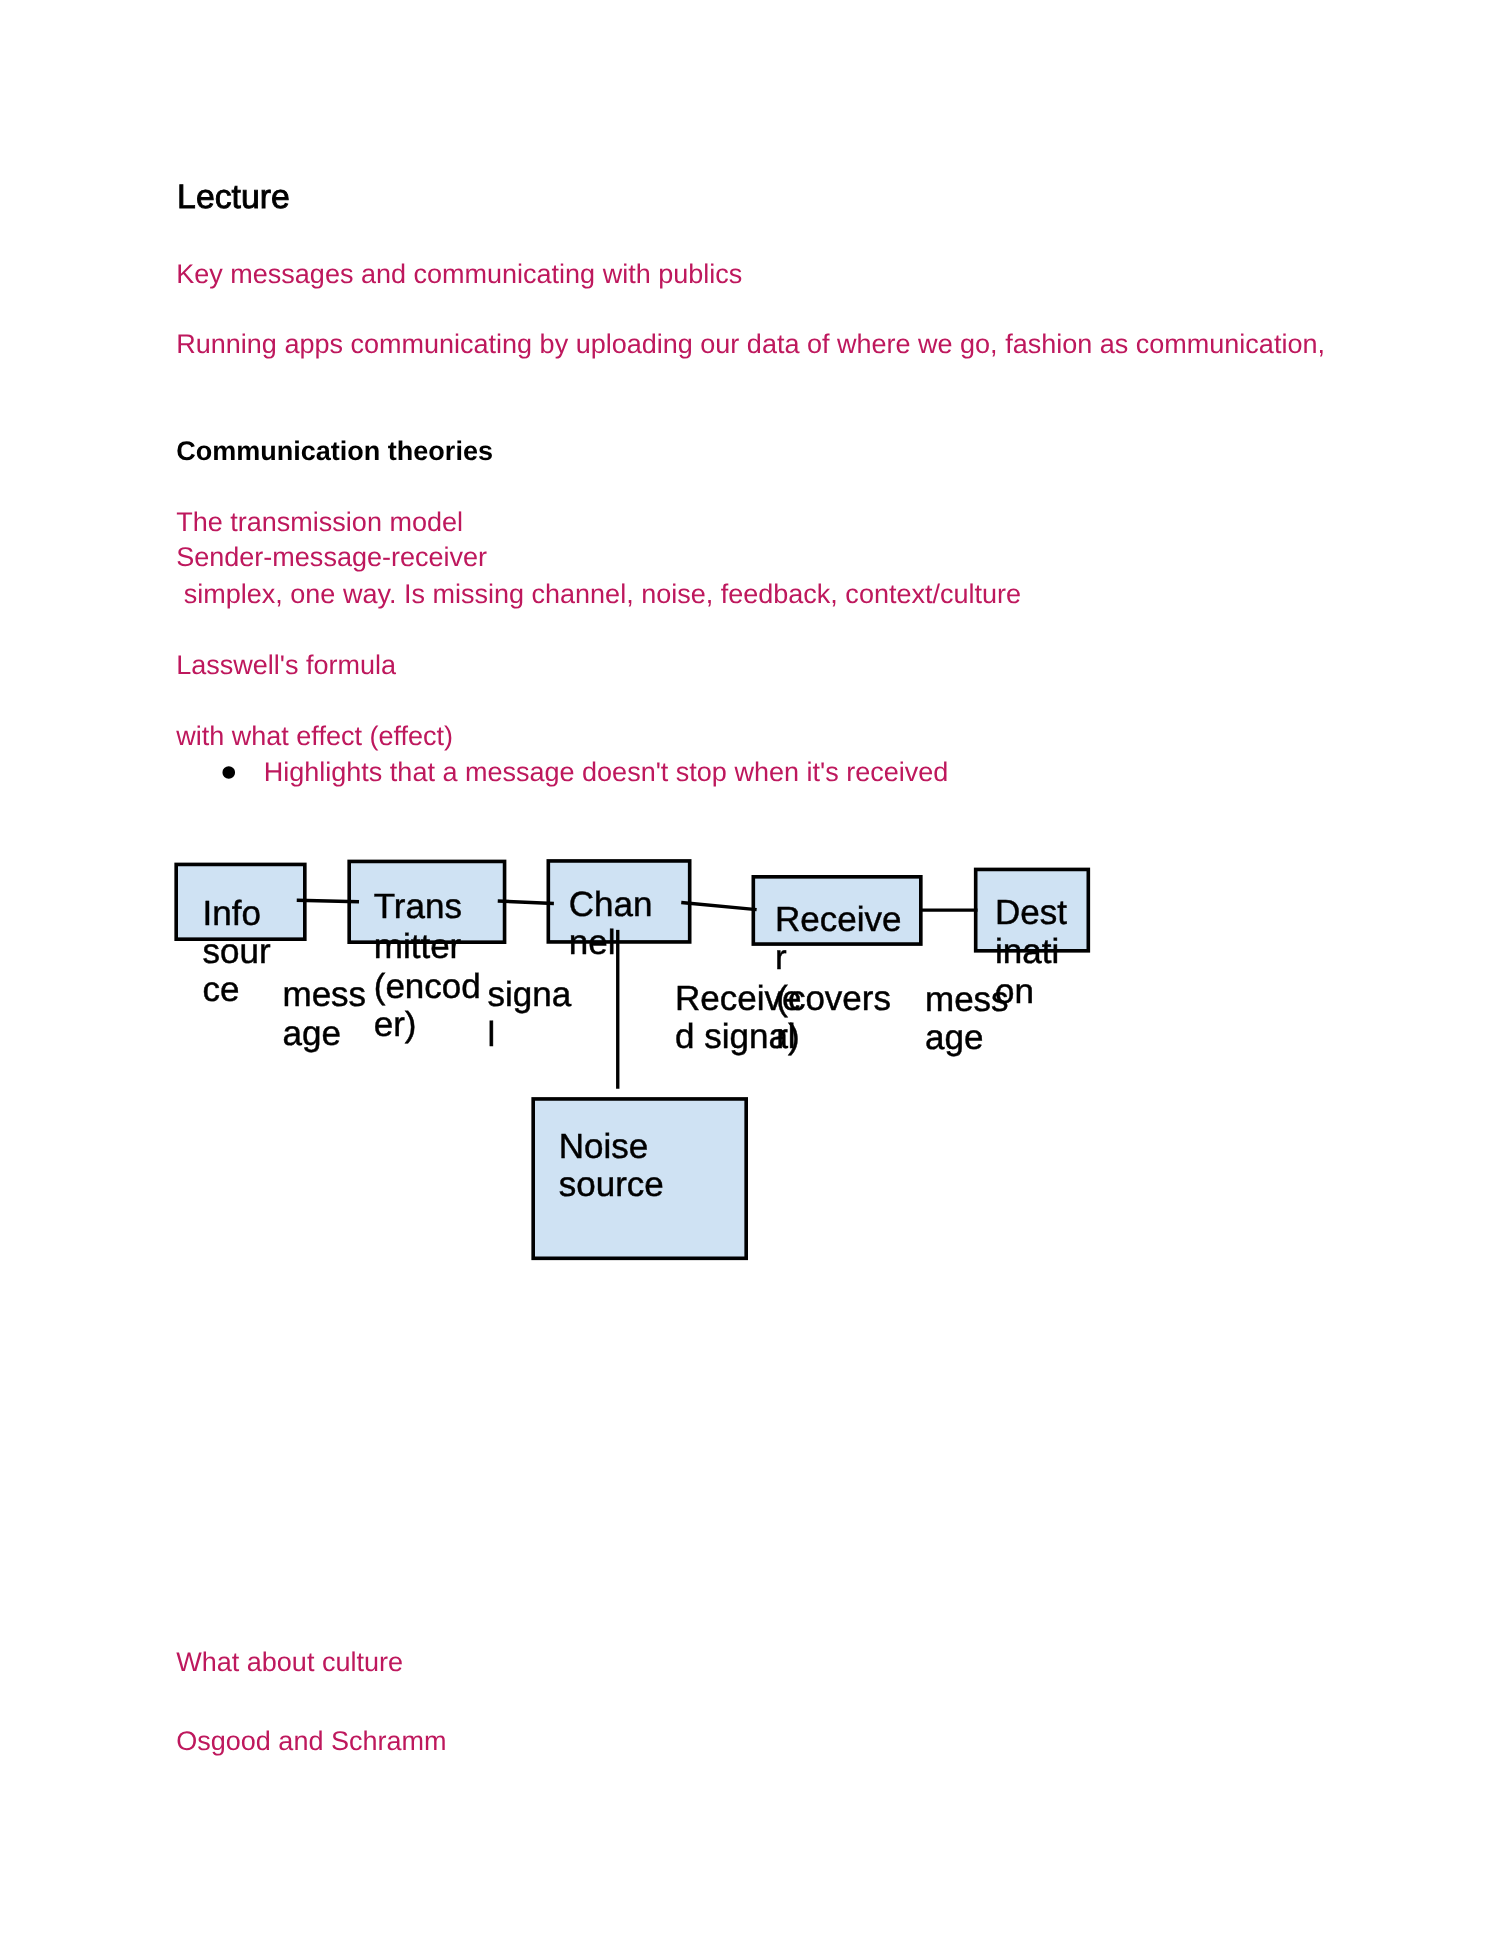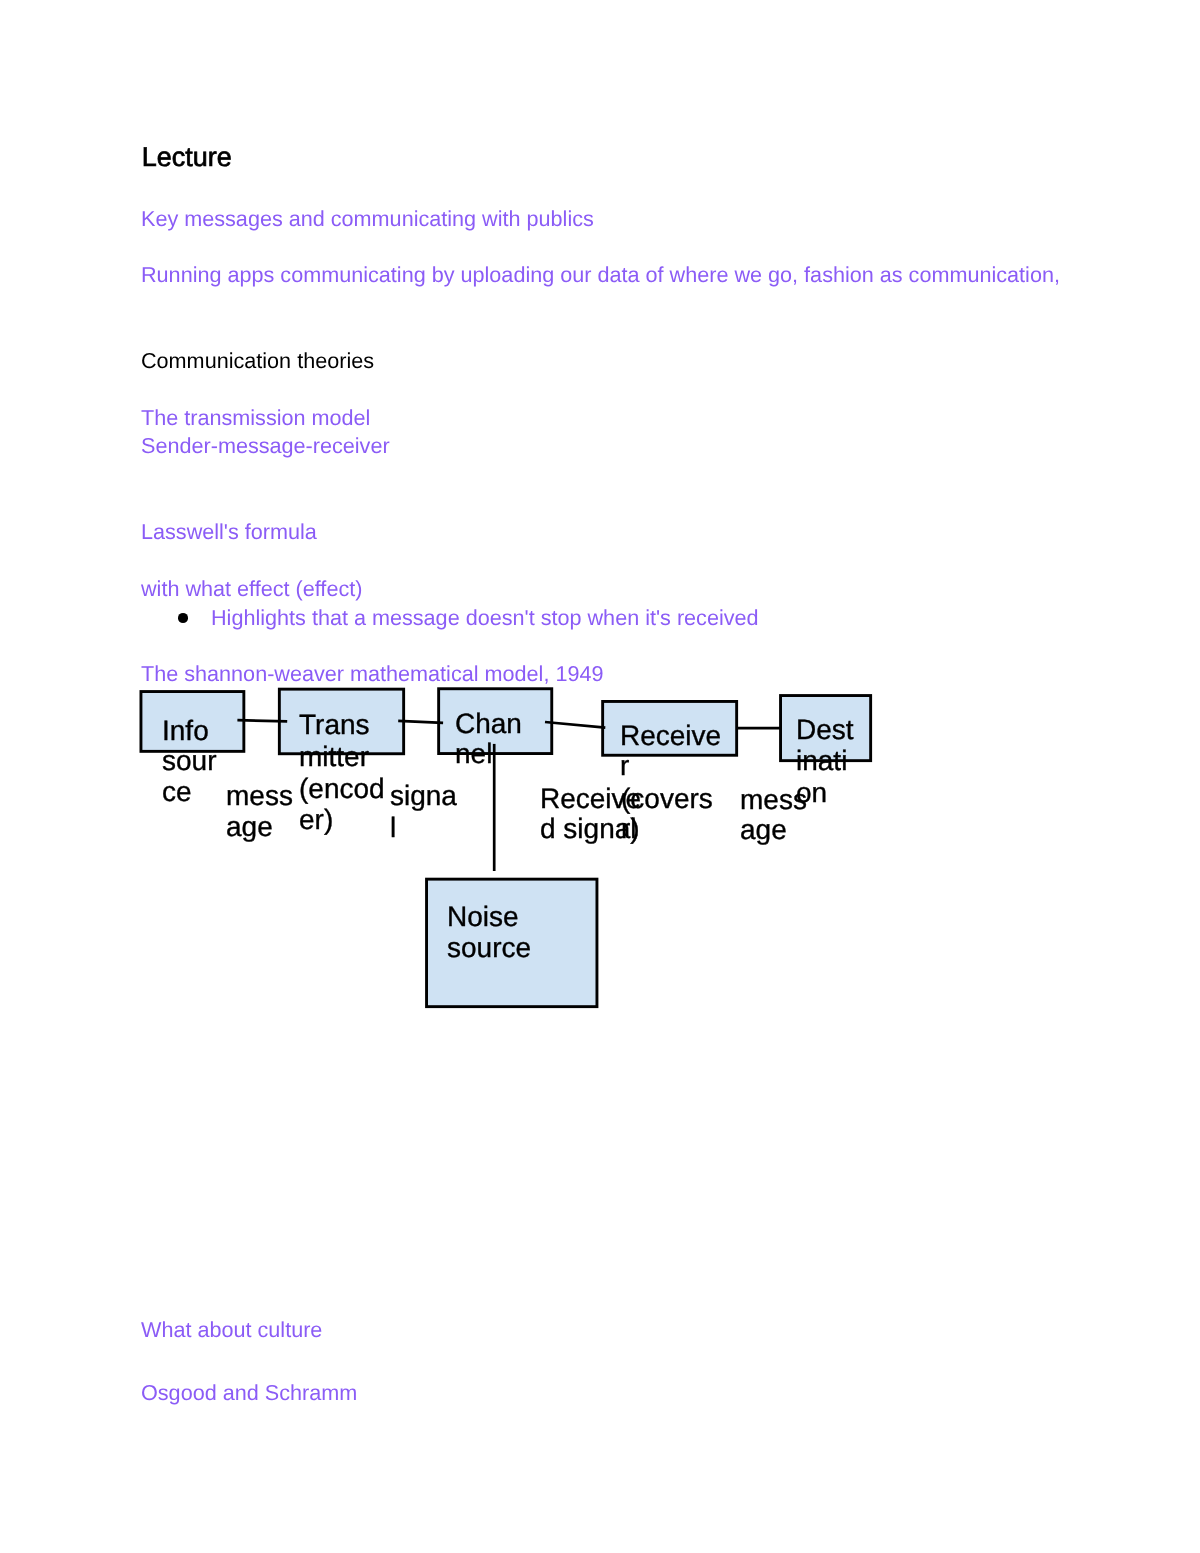--- a/index.html
+++ b/index.html
@@ -1,40 +1,40 @@
 <!DOCTYPE html>
 <html><head>
 <meta charset="utf-8">
 <style>
 html,body{margin:0;padding:0;background:#ffffff;}
 body{width:1200px;height:1553px;font-family:"Liberation Sans",sans-serif;color:#000;-webkit-font-smoothing:antialiased;text-rendering:geometricPrecision;}
 .page{position:relative;width:1200px;height:1553px;overflow:hidden;background:#fff;}
-.t{position:absolute;white-space:pre;font-size:21.62px;line-height:28.3px;color:#8b5cf6;}
+.t{position:absolute;white-space:pre;font-size:21.62px;line-height:28.3px;color:#be185d;}
 #title{left:141.7px;top:143px;font-size:27px;font-weight:normal;-webkit-text-stroke:0.7px #000;letter-spacing:0px;line-height:28px;color:#000;}
-.bold{font-weight:normal;color:#000;}
+.bold{font-weight:bold;color:#000;}
 .bullet{position:absolute;width:10.2px;height:9.4px;border-radius:50%;background:#000;}
 .dg{position:absolute;left:0;top:0;}
 .dtxt{position:absolute;white-space:pre;font-size:28px;line-height:30.4px;color:#000;-webkit-text-stroke:0.35px #000;}
 </style>
 </head>
 <body>
 
 <div class="page">
 
   <div class="t" id="title">Lecture</div>
   <div class="t" style="left:141px;top:205px">Key messages and communicating with publics</div>
   <div class="t" style="left:141px;top:261px">Running apps communicating by uploading our data of where we go, fashion as communication,</div>
   <div class="t bold" style="left:141px;top:347px">Communication theories</div>
   <div class="t" style="left:141px;top:404px">The transmission model</div>
   <div class="t" style="left:141px;top:432px">Sender-message-receiver</div>
+  <div class="t" style="left:141px;top:461px"> simplex, one way. Is missing channel, noise, feedback, context/culture</div>
   <div class="t" style="left:141px;top:518px">Lasswell's formula</div>
   <div class="t" style="left:141px;top:575px">with what effect (effect)</div>
   <div class="bullet" style="left:177.8px;top:613.4px"></div>
   <div class="t" style="left:211px;top:604px">Highlights that a message doesn't stop when it's received</div>
-  <div class="t" style="left:141px;top:660px">The shannon-weaver mathematical model, 1949</div>
 
   <svg class="dg" width="1200" height="1050">
     <g>
       <rect x="140.95" y="691.55" width="102.90" height="59.80" fill="#cfe2f3" stroke="#000" stroke-width="2.9"></rect>
       <rect x="279.35" y="689.15" width="124.30" height="64.60" fill="#cfe2f3" stroke="#000" stroke-width="2.9"></rect>
       <rect x="438.65" y="688.75" width="113.10" height="64.80" fill="#cfe2f3" stroke="#000" stroke-width="2.9"></rect>
       <rect x="602.65" y="701.45" width="134.00" height="53.80" fill="#cfe2f3" stroke="#000" stroke-width="2.9"></rect>
       <rect x="780.55" y="695.55" width="90.10" height="65.10" fill="#cfe2f3" stroke="#000" stroke-width="2.9"></rect>
       <rect x="426.55" y="879.15" width="170.40" height="127.50" fill="#cfe2f3" stroke="#000" stroke-width="2.9"></rect>
     </g>

